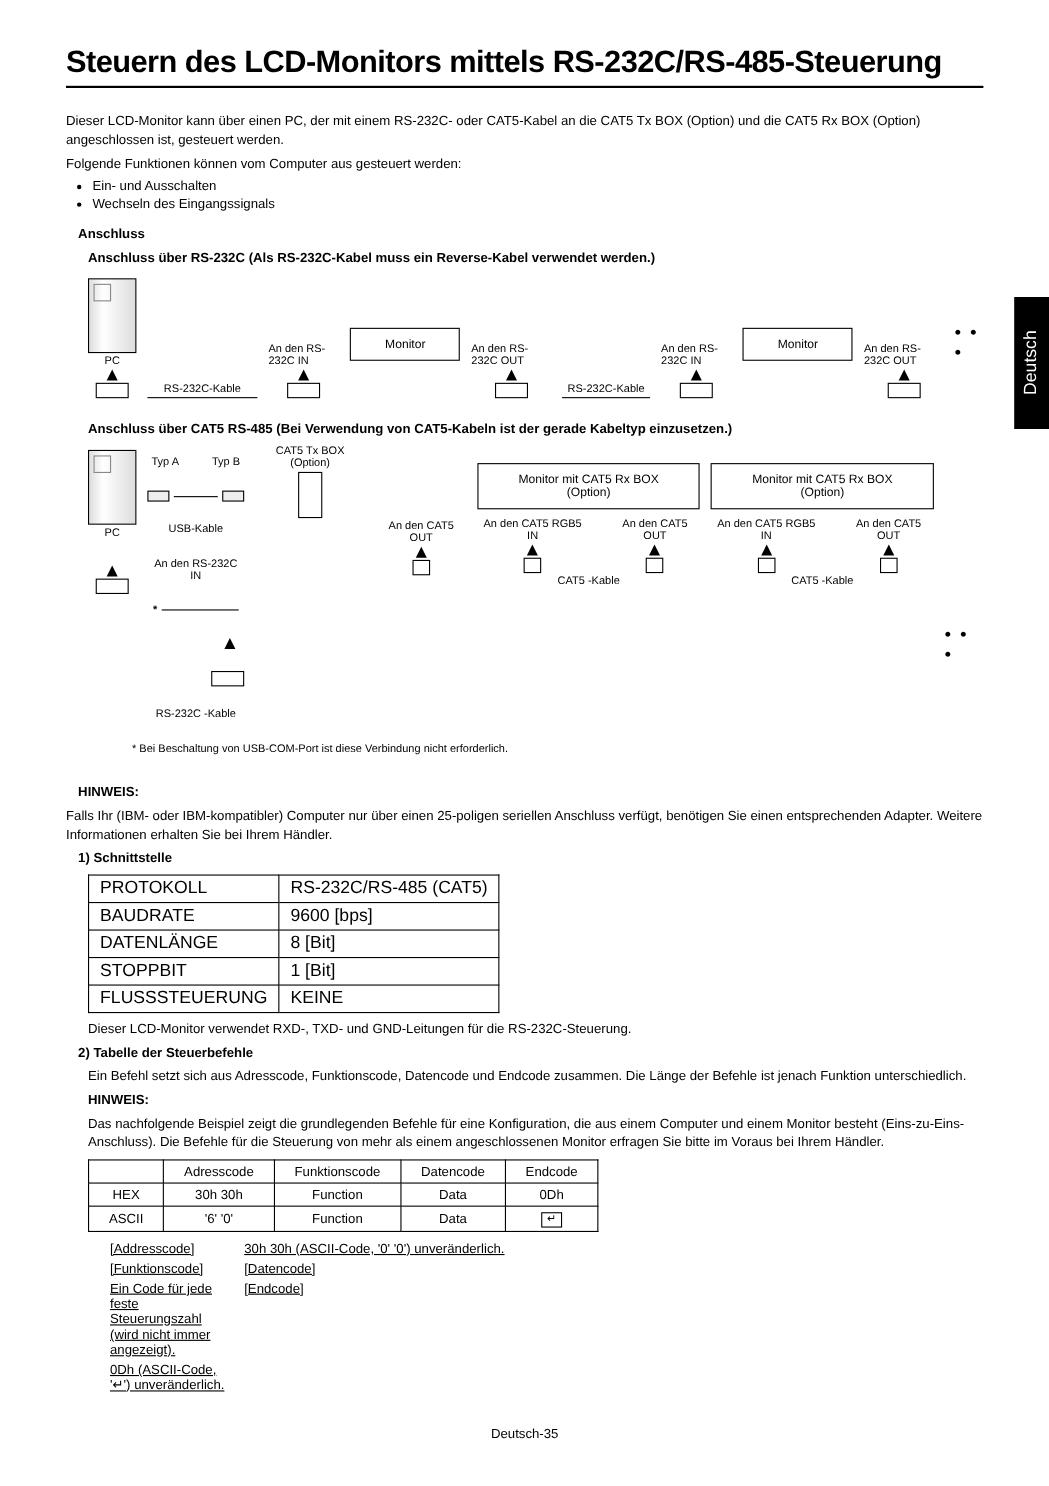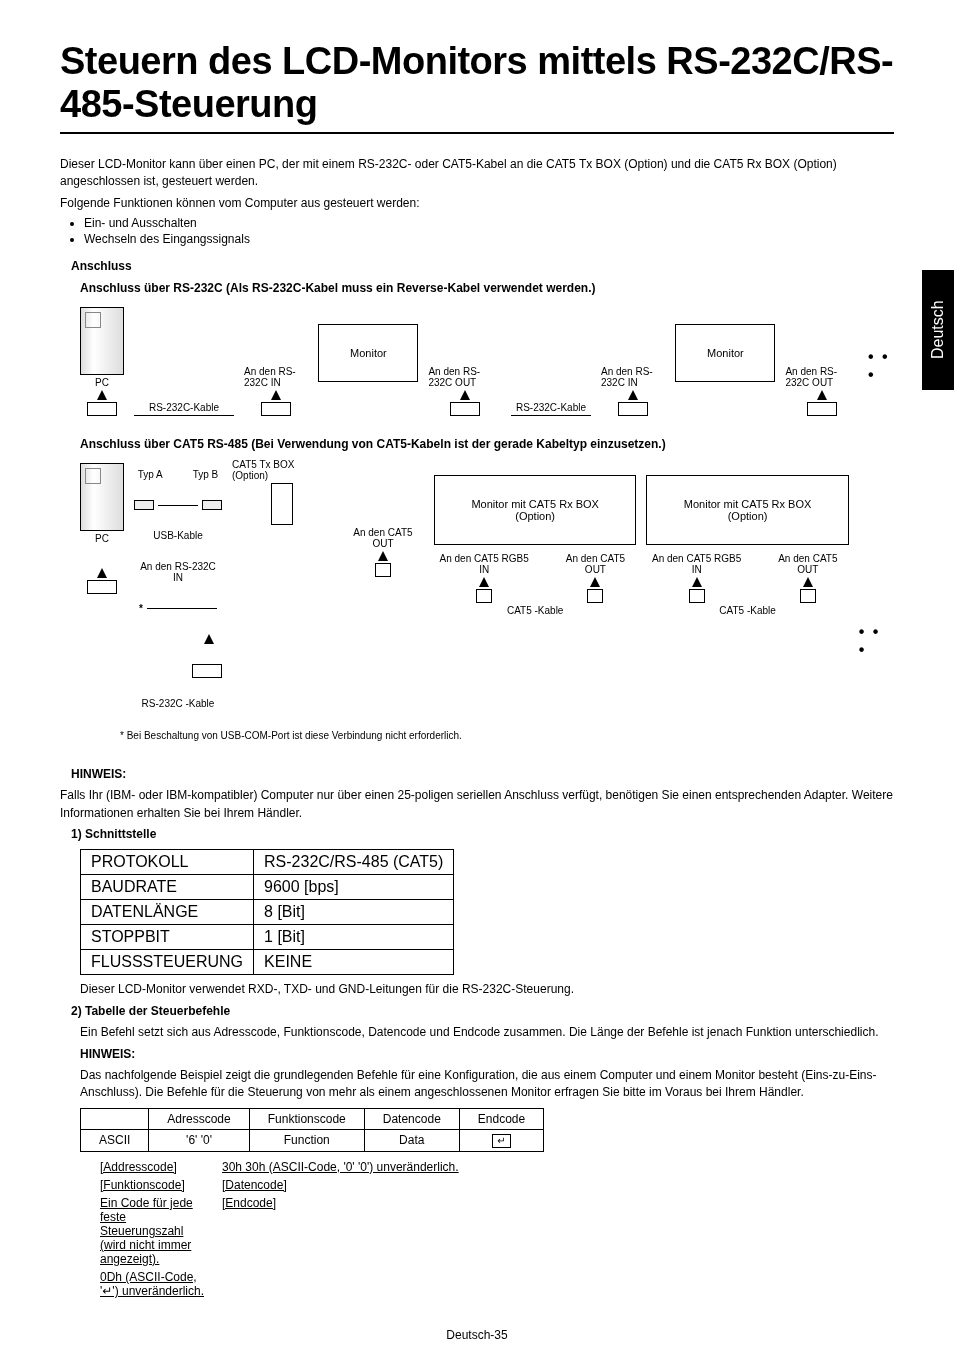--- a/index.html
+++ b/index.html
@@ -7,21 +7,21 @@
     margin: 0;
     padding: 40px 60px 30px 60px;
     font-family: Arial, Helvetica, sans-serif;
     font-size: 12px;
     color: #000;
     background: #fff;
     width: 954px;
     position: relative;
   }
   h1 {
-    font-size: 38px;
+    font-size: 28px;
     font-weight: bold;
     margin: 0 0 6px 0;
     letter-spacing: -0.5px;
   }
   .titlebar {
     border-bottom: 2px solid #000;
     margin-bottom: 22px;
   }
   .side-tab {
     position: absolute;
@@ -60,21 +60,21 @@
   }
   .pc-tower::before {
     content: '';
     position: absolute;
     top: 4px; left: 4px;
     width: 14px; height: 14px;
     border: 1px solid #888;
   }
   .monitor-box {
     border: 1px solid #000;
-    padding: 22px 16px;
+    padding: 8px 16px;
     font-size: 11px;
     text-align: center;
     background: #fff;
     min-width: 100px;
   }
   .connector {
     width: 30px;
     height: 14px;
     border: 1px solid #000;
     background: #fff;
@@ -228,21 +228,21 @@
     <div style="display:flex; align-items:center; gap:4px;">
       <span style="font-weight:bold;">*</span>
       <div style="border-top:1px solid #000; width:70px;"></div>
     </div>
     <div class="arrow-up" style="align-self:flex-end; margin-right:8px;"></div>
     <div class="connector" style="align-self:flex-end;"></div>
     <span>RS-232C -Kable</span>
   </div>
 
   <div class="vstack" style="margin-top:-4px;">
-    <span style="text-align:left;">CAT5 Tx BOX (Option)</span>
+    <span style="text-align:center;">CAT5 Tx BOX (Option)</span>
     <div class="small-box"></div>
     <div style="height:38px;"></div>
   </div>
 
   <div class="vstack" style="margin-top:64px;">
     <span style="text-align:center;">An den CAT5 OUT</span>
     <div class="arrow-up"></div>
     <div class="connector" style="width:16px;"></div>
   </div>
 
@@ -325,20 +325,27 @@
 <table class="codes">
   <tbody>
       <tr>
     <th></th>
     <th>Adresscode</th>
     <th>Funktionscode</th>
     <th>Datencode</th>
     <th>Endcode</th>
   </tr>
   <tr>
+    <td>HEX</td>
+    <td>30h 30h</td>
+    <td>Function</td>
+    <td>Data</td>
+    <td>0Dh</td>
+  </tr>
+  <tr>
     <td>ASCII</td>
     <td>'6' '0'</td>
     <td>Function</td>
     <td>Data</td>
     <td><span class="enter-symbol">↵</span></td>
   </tr>
 </tbody>
   </table>
 
 <div class="desc-grid">

